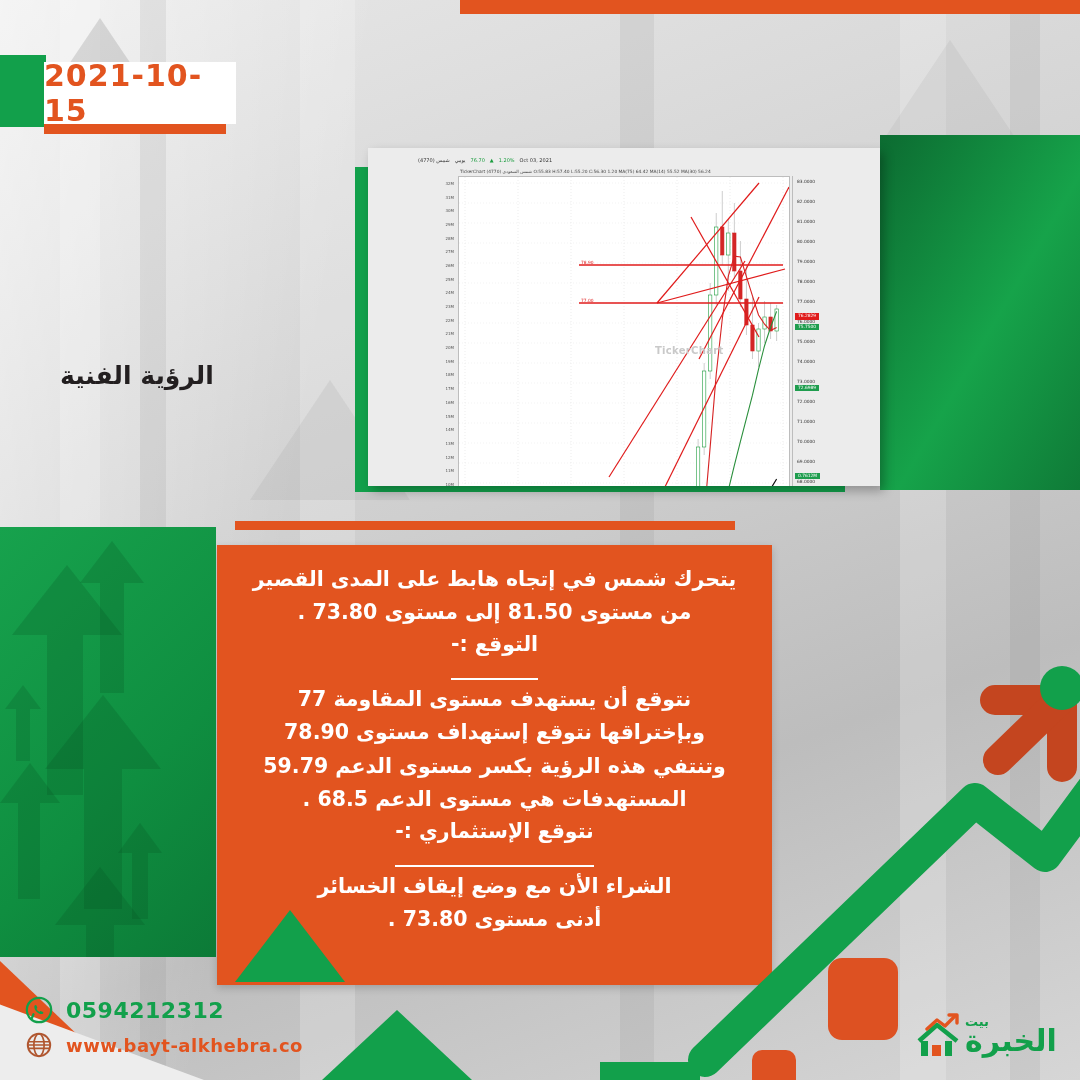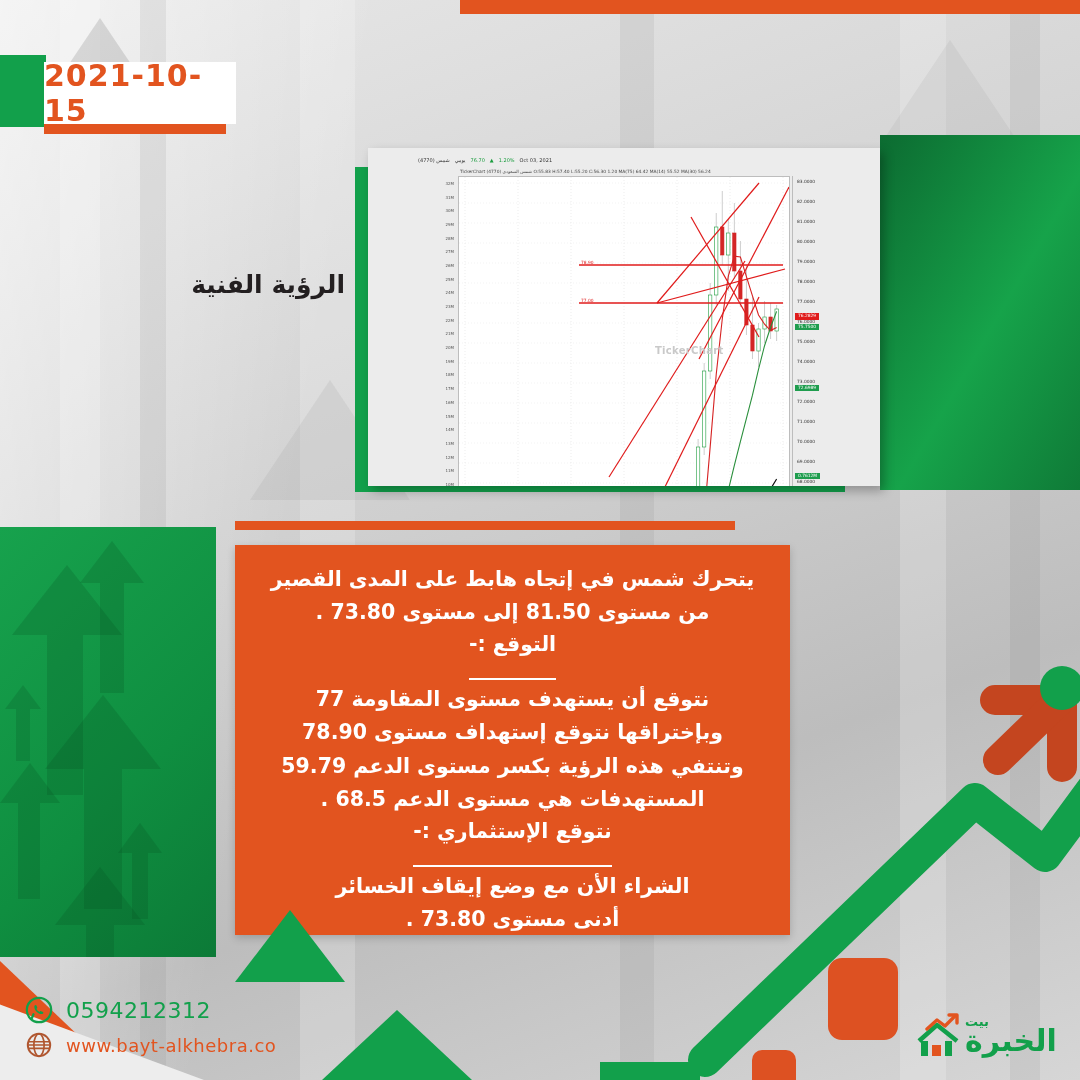--- a/index.html
+++ b/index.html
@@ -27,21 +27,21 @@
 
   
   .tl-green{position:absolute;left:0;top:55px;width:46px;height:72px;background:#12a04b;}
   .date-box{position:absolute;left:44px;top:62px;width:192px;height:62px;background:#fff;
     display:flex;align-items:center;justify-content:center;}
   .date-box span{color:#e2541f;font-size:30px;font-weight:bold;letter-spacing:1px;}
   .date-underline{position:absolute;left:44px;top:124px;width:182px;height:10px;background:#e2541f;}
 
   
   .logo-wrap{position:absolute;left:60px;top:272px;width:285px;height:118px;
-    display:flex;flex-direction:column;align-items:flex-end;}
+    display:flex;flex-direction:row;align-items:flex-end;}
   .logo-sub{color:#231f20;font-size:25px;font-weight:bold;direction:rtl;
     line-height:1;margin-bottom:2px;letter-spacing:-.5px;}
   .logo-main{color:#e2541f;font-size:72px;font-weight:bold;direction:rtl;
     line-height:.95;letter-spacing:-2px;}
 
   
   .tr-green{position:absolute;left:880px;top:135px;width:200px;height:355px;
     background:linear-gradient(120deg,#0c6b31 0%,#16a34a 55%,#0f7a37 100%);}
 
   
@@ -67,21 +67,21 @@
   .pbadge.red{background:#e01b1b;}
   .pbadge.green{background:#1f9d4e;}
 
   .watermark{position:absolute;left:196px;top:168px;font-size:10px;color:#c9c9c9;
     font-weight:bold;letter-spacing:.3px;}
 
   
   .divider{position:absolute;left:235px;top:521px;width:500px;height:9px;background:#e2541f;}
 
   
-  .text-block{position:absolute;left:235px;top:545px;width:555px;height:390px;
+  .text-block{position:absolute;left:217px;top:545px;width:555px;height:440px;
     background:#e2541f;box-shadow:0 3px 8px rgba(0,0,0,.18);
     padding:18px 22px 10px 22px;box-sizing:border-box;
     direction:rtl;text-align:center;}
   .text-block .ln{color:#fff;font-size:20.5px;font-weight:bold;line-height:1.62;
     white-space:nowrap;}
   .text-block .hd{color:#fff;font-size:20.5px;font-weight:bold;line-height:1.5;
     display:inline-block;border-bottom:2px solid #fff;padding-bottom:18px;margin-bottom:3px;}
 
   
   .bl-green{position:absolute;left:0;top:527px;width:216px;height:430px;
@@ -102,21 +102,21 @@
 
   .orange-sq{position:absolute;background:#dd5122;border-radius:14px;}
   .green-sq{position:absolute;background:#12a04b;}
 
   
   .b-tri{position:absolute;width:0;height:0;border-style:solid;border-color:transparent;}
 
   
   .contact{position:absolute;display:flex;align-items:center;gap:12px;}
   .c-ico{width:30px;height:30px;flex:0 0 30px;}
-  .c-txt{font-size:22px;font-weight:normal;letter-spacing:.5px;}
+  .c-txt{font-size:22px;font-weight:bold;letter-spacing:.5px;}
   .c-phone .c-txt{color:#12a04b;}
   .c-url .c-txt{color:#e2541f;font-size:18px;}
 
   
   .brand{position:absolute;left:915px;top:1000px;width:160px;height:70px;
     display:flex;align-items:center;justify-content:flex-end;gap:4px;direction:rtl;}
   .brand-txt{display:flex;flex-direction:column;align-items:flex-end;line-height:.9;}
   .brand-small{color:#12a04b;font-size:13px;font-weight:bold;direction:rtl;}
   .brand-big{color:#12a04b;font-size:30px;font-weight:bold;direction:rtl;letter-spacing:-1px;}
 </style>

